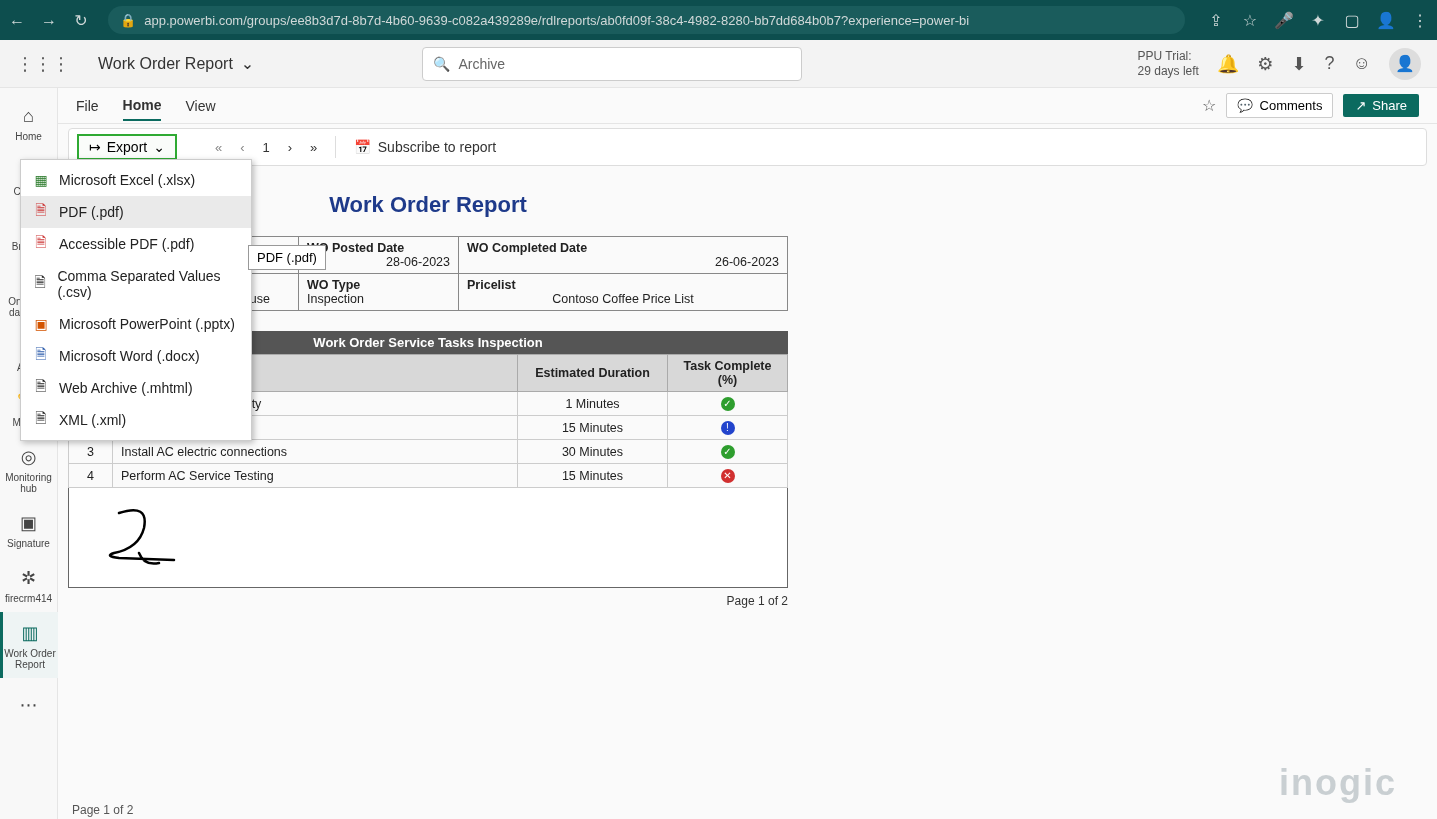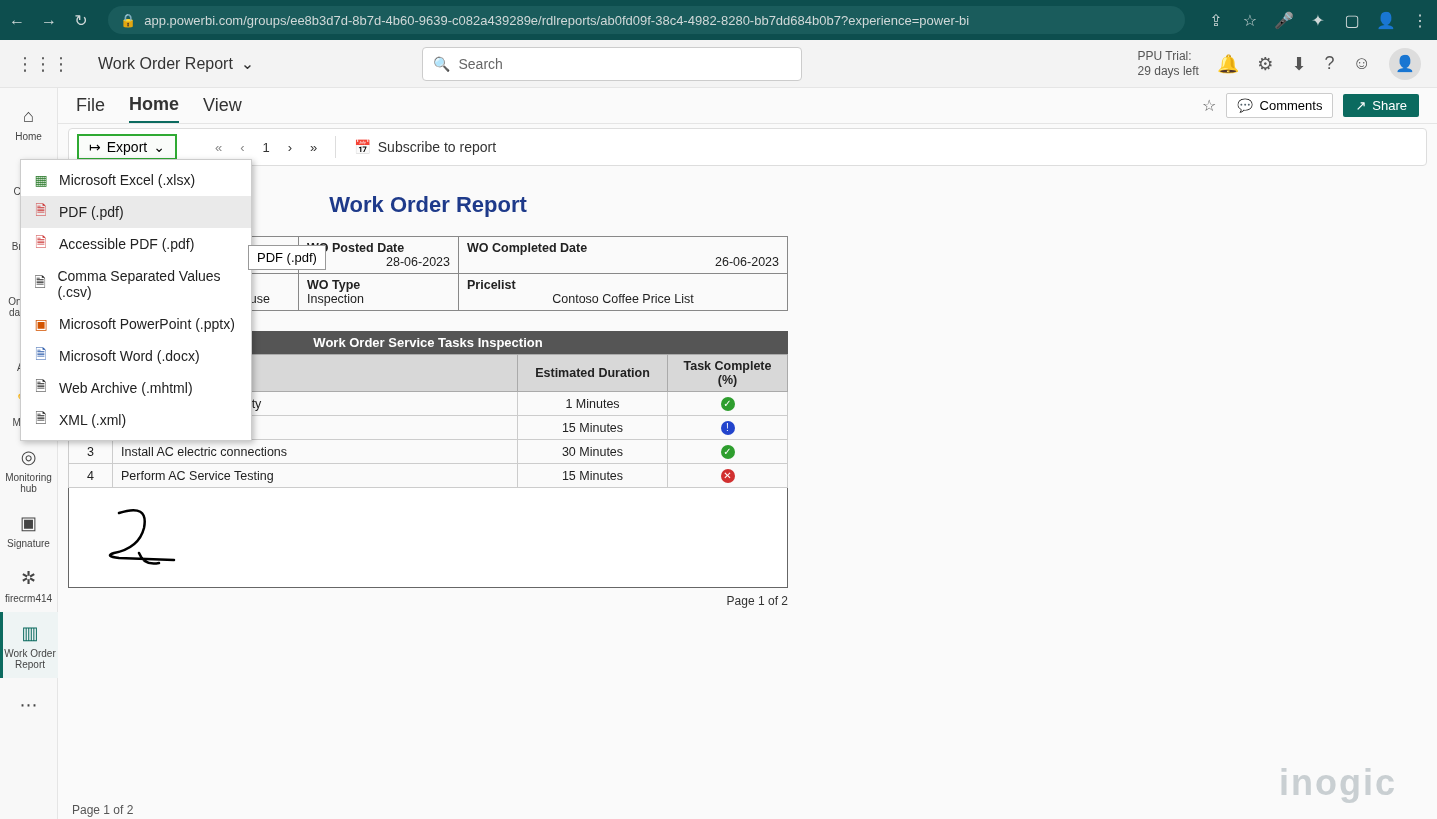--- a/index.html
+++ b/index.html
@@ -27,21 +27,21 @@
 
 .leftrail { position: absolute; top: 88px; left: 0; width: 58px; bottom: 0; background: #f8f8f8; border-right: 1px solid #e5e5e5; display: flex; flex-direction: column; align-items: center; padding-top: 8px; }
 .leftrail .rail-item { width: 58px; text-align: center; padding: 10px 0 8px; font-size: 10px; color: #444; cursor: pointer; }
 .leftrail .rail-item.active { border-left: 3px solid #0b6a5f; background: #eef4f4; }
 .leftrail .rail-icon { display: block; margin: 0 auto 4px; font-size: 18px; color: #444; }
 .leftrail .more { margin-top: 6px; }
 
 
 .content { position: absolute; top: 88px; left: 58px; right: 0; bottom: 0; background: #fafafa; }
 .ribbon-tabs { height: 36px; display: flex; align-items: center; padding: 0 18px; border-bottom: 1px solid #e5e5e5; gap: 24px; }
-.ribbon-tabs .tab { font-size: 18px; color: #333; padding: 6px 0; cursor: pointer; }
+.ribbon-tabs .tab { font-size: 14px; color: #333; padding: 6px 0; cursor: pointer; }
 .ribbon-tabs .tab.active { border-bottom: 2px solid #0b6a5f; font-weight: 600; }
 .ribbon-tabs .rtabs-right { margin-left: auto; display: flex; gap: 10px; align-items: center; }
 .btn-comments { border: 1px solid #ccc; background: #fff; padding: 4px 10px; font-size: 13px; display: flex; align-items: center; gap: 6px; border-radius: 2px; cursor: pointer; }
 .btn-share { background: #0b6a5f; color: #fff; padding: 4px 12px; font-size: 13px; display: flex; align-items: center; gap: 6px; border-radius: 2px; cursor: pointer; border: none; }
 .star-btn { font-size: 16px; color: #555; cursor: pointer; }
 
 
 .toolbar { height: 38px; background: #fff; border: 1px solid #ddd; margin: 4px 10px; border-radius: 4px; display: flex; align-items: center; padding: 0 8px; gap: 8px; }
 .export-btn { border: 2px solid #2faa33; padding: 3px 10px; display: flex; align-items: center; gap: 6px; font-size: 14px; cursor: pointer; background: #fafcfa; }
 .pager { display: flex; align-items: center; gap: 18px; margin-left: 30px; color: #888; font-size: 13px; }
@@ -103,21 +103,21 @@
 
 <div class="app-header">
   <span class="waffle hicon">⋮⋮⋮</span>
   <div class="title">
     <span>Work Order Report</span>
     <span>⌄</span>
   </div>
   <div class="search-wrap">
     <div class="searchbox">
       <span style="margin-right:8px">🔍</span>
-      <span>Search</span>
+      <span>Archive</span>
     </div>
   </div>
   <div class="right-area">
     <div class="ppu-trial">
       <div>PPU Trial:</div>
       <div>29 days left</div>
     </div>
     <span class="hicon">🔔</span>
     <span class="hicon">⚙</span>
     <span class="hicon">⬇</span>

